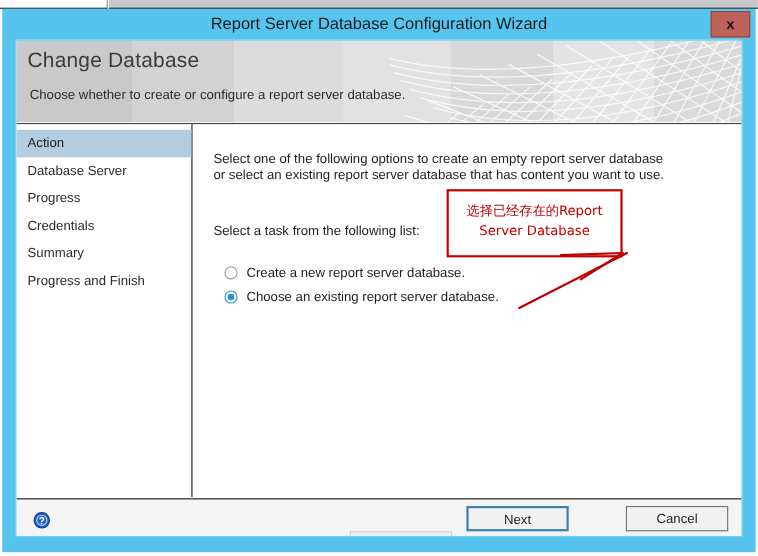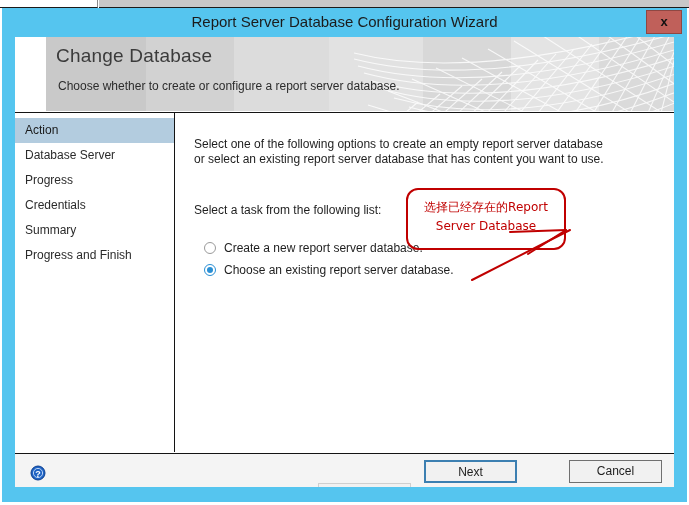--- a/index.html
+++ b/index.html
@@ -27,21 +27,21 @@
   .close-btn{position:absolute;right:5px;top:2px;width:36px;height:24px;
      background:#c0605a;border:1px solid #8f4742;box-sizing:border-box;
      color:#111;font-size:13px;font-weight:bold;line-height:22px;text-align:center;cursor:pointer;}
 
   
   .inner{position:absolute;left:12px;top:28px;width:661px;height:452px;background:#ffffff;
          border:1px solid #55c5ef;box-sizing:border-box;overflow:hidden;}
 
   
   .banner{position:relative;height:74px;overflow:hidden;
-     background:linear-gradient(90deg,#c9c9c9 0%,#c9c9c9 16%,#d2d2d2 16%,#d2d2d2 30%,#dcdcdc 30%,#dcdcdc 45%,#e2e2e2 45%,#e2e2e2 60%,#d8d8d8 60%,#d8d8d8 74%,#e4e4e4 74%,#e4e4e4 88%,#dadada 88%,#dadada 100%);margin-left:31px;}
+     background:linear-gradient(90deg,#c9c9c9 0%,#c9c9c9 16%,#d2d2d2 16%,#d2d2d2 30%,#dcdcdc 30%,#dcdcdc 45%,#e2e2e2 45%,#e2e2e2 60%,#d8d8d8 60%,#d8d8d8 74%,#e4e4e4 74%,#e4e4e4 88%,#dadada 88%,#dadada 100%);}
   .banner-mesh{position:absolute;right:-10px;top:-24px;width:330px;height:130px;opacity:.85;}
   .banner-title{position:absolute;left:10px;top:8px;font-size:19px;color:#3b3b3b;letter-spacing:.2px;}
   .banner-sub{position:absolute;left:12px;top:42px;font-size:12px;color:#2c2c2c;}
 
   
   .watermark{position:absolute;left:255px;top:78px;width:270px;height:52px;pointer-events:none;opacity:.42;}
 
   
   .body-split{position:absolute;left:0;top:75px;width:659px;height:340px;
      border-top:1px solid #141414;box-sizing:border-box;}
@@ -56,22 +56,22 @@
   .tasklabel{position:absolute;left:18px;top:90px;font-size:12px;color:#1e1e1e;}
   .radios{position:absolute;left:28px;top:124px;}
   .radio-row{display:flex;align-items:center;height:22px;cursor:pointer;}
   .radio{width:12px;height:12px;border-radius:50%;border:1px solid #9a9a9a;background:#fff;
      box-sizing:border-box;margin-right:8px;flex:none;position:relative;}
   .radio.on{border-color:#2a8fd4;}
   .radio.on::after{content:"";position:absolute;left:2px;top:2px;width:6px;height:6px;border-radius:50%;background:#2a8fd4;}
   .radio-label{font-size:12px;color:#1e1e1e;}
 
   
-  .callout{position:absolute;left:406px;top:188px;width:160px;height:62px;
-     border:2px solid #c00000;border-radius:12px;background:transparent;box-sizing:border-box;}
+  .callout{position:absolute;left:406px;top:172px;width:160px;height:62px;
+     border:2px solid #c00000;border-radius:0;background:transparent;box-sizing:border-box;}
   .callout-text{position:absolute;left:0;top:8px;width:156px;text-align:center;color:#c00000;
      font-size:12px;line-height:19px;font-family:"DejaVu Sans",sans-serif;}
   .callout-tail{position:absolute;left:470px;top:228px;width:110px;height:58px;pointer-events:none;}
 
   
   .footer{position:absolute;left:0;top:416px;width:659px;height:35px;background:#f4f4f4;
      border-top:1px solid #141414;box-sizing:border-box;}
   .help-icon{position:absolute;left:15px;top:11px;width:16px;height:16px;cursor:pointer;}
   .btn{position:absolute;top:6px;height:23px;width:93px;font-size:12px;line-height:21px;
      text-align:center;background:#f1f1f1;box-sizing:border-box;cursor:pointer;color:#1e1e1e;}

